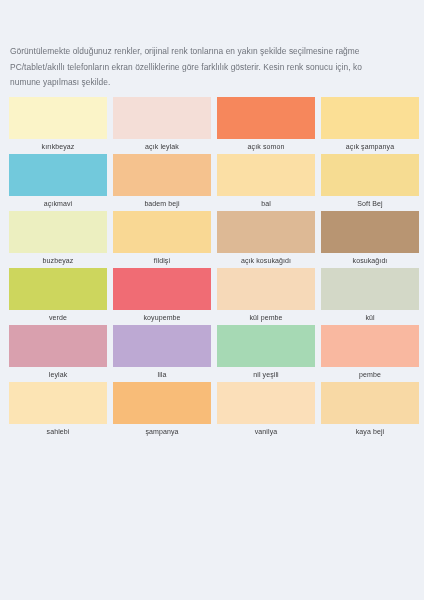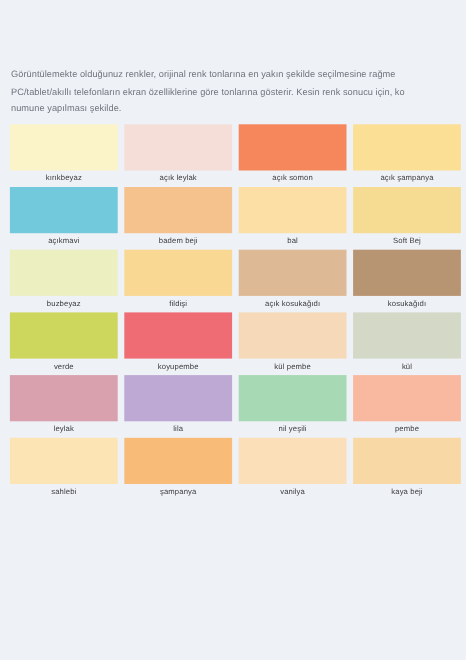--- a/index.html
+++ b/index.html
@@ -19,21 +19,21 @@
     width: 424px;
     height: 600px;
     background: #eef1f6;
     box-sizing: border-box;
     position: relative;
     display: flex;
     flex-direction: column;
   }
 
   .disclaimer {
-    padding: 60px 0 0 10px;
+    padding: 44px 0 0 10px;
     color: #6f737b;
     font-size: 8.4px;
     line-height: 15.6px;
     letter-spacing: 0.05px;
     white-space: nowrap;
     overflow: hidden;
     width: 424px;
     box-sizing: border-box;
   }
   .disclaimer .line {
@@ -92,21 +92,21 @@
     background: #eef1f6;
   }
 </style>
 </head>
 <body style="background: rgb(238, 241, 246);">
 
 <div class="page" style="background: rgb(238, 241, 246);">
 
   <div class="disclaimer">
     <span class="line">Görüntülemekte olduğunuz renkler, orijinal renk tonlarına en yakın şekilde seçilmesine rağme</span>
-    <span class="line">PC/tablet/akıllı telefonların ekran özelliklerine göre tonlarına gösterir. Kesin renk sonucu için, ko</span>
+    <span class="line">PC/tablet/akıllı telefonların ekran özelliklerine göre farklılık gösterir. Kesin renk sonucu için, ko</span>
     <span class="line">numune yapılması şekilde.</span>
   </div>
 
   <div class="palette">
 
     <div class="row">
       <div class="cell">
         <span class="swatch" style="background: rgb(251, 244, 200);"></span>
         <span class="swatch-label">kırıkbeyaz</span>
       </div>

